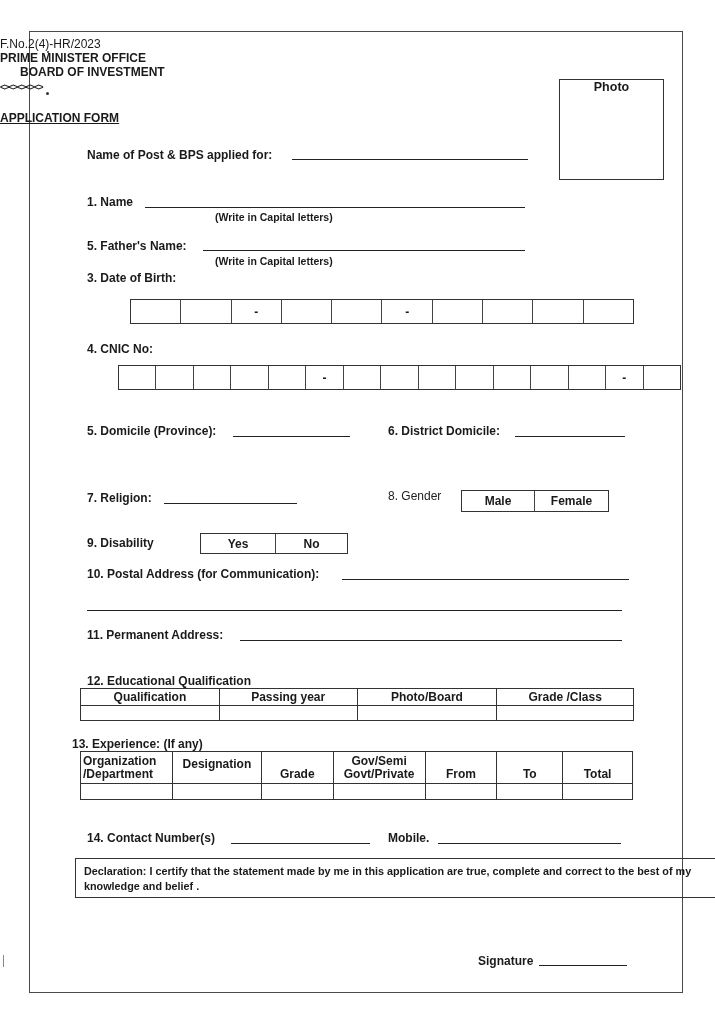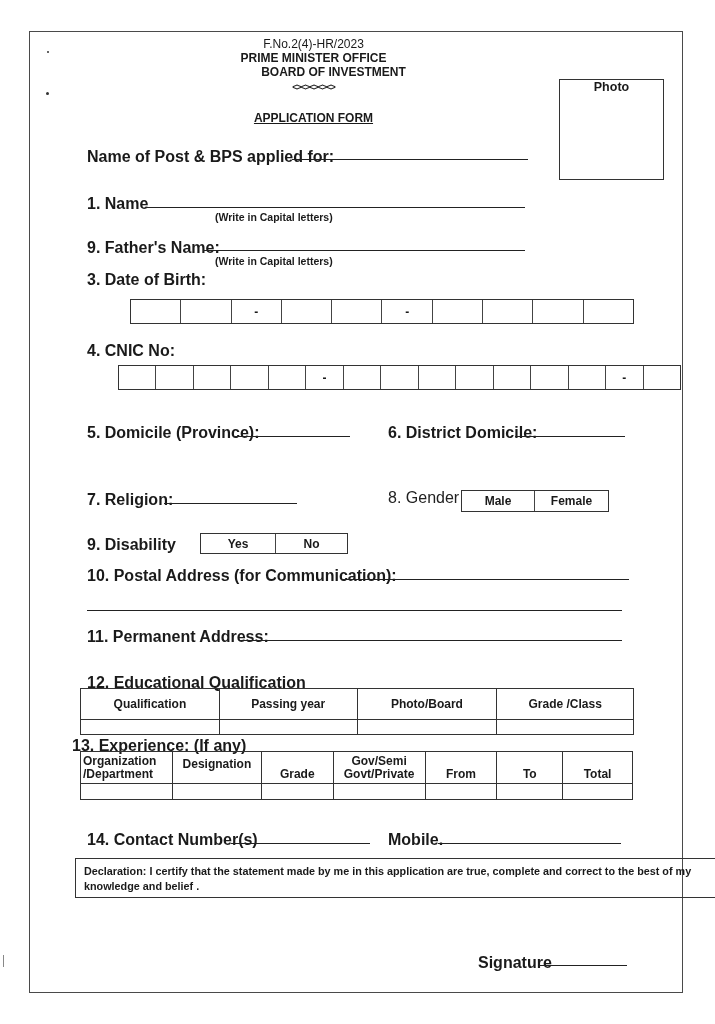--- a/index.html
+++ b/index.html
@@ -1,22 +1,22 @@
 <!DOCTYPE html>
 <html><head>
 <meta charset="utf-8">
 <style>
   html, body { margin:0; padding:0; background:#ffffff; }
   body { width:715px; height:1024px; position:relative; overflow:hidden;
          font-family:"Liberation Sans", sans-serif; color:#1a1a1a; }
   .abs { position:absolute; }
   .page-border { left:29px; top:31px; width:654px; height:962px;
                  border:1.5px solid #4a4a4a; box-sizing:border-box; }
-  .hdr { left:0; width:627px; text-align:center; font-size:12px; font-weight:bold; line-height:13px; }
-  .lbl { font-size:16px; font-weight:bold; white-space:nowrap; }
+  .hdr { left:0; width:627px; font-size:12px; font-weight:bold; line-height:13px; }
+  .lbl { font-size:12px; font-weight:bold; white-space:nowrap; }
   .line { border-bottom:1.3px solid #222; height:0; }
   .note { font-size:10.5px; font-weight:bold; }
   .box { border:1.3px solid #333; box-sizing:border-box; display:flex; }
   .cell { flex:1; border-right:1.2px solid #444; display:flex; align-items:center; justify-content:center;
           font-size:12px; font-weight:bold; }
   .cell:last-child { border-right:none; }
   table.grid { border-collapse:collapse; position:absolute; }
   table.grid td, table.grid th { border:1.2px solid #333; font-size:12px; font-weight:bold; padding:0 2px; text-align:center; }
   .photo { left:559px; top:79px; width:105px; height:101px; border:1.8px solid #333; box-sizing:border-box;
            display:flex; align-items:flex-start; justify-content:center; font-size:12.5px; font-weight:bold; }
@@ -43,21 +43,21 @@
   <span>Photo</span>
 </div>
 
 <div class="abs lbl" style="left:87px;top:148px;">Name of Post &amp; BPS applied for:</div>
 <div class="abs line" style="left:292px;top:159px;width:236px;"></div>
 
 <div class="abs lbl" style="left:87px;top:195px;">1.  Name</div>
 <div class="abs line" style="left:145px;top:207px;width:380px;"></div>
 <div class="abs note" style="left:215px;top:211px;">(Write in Capital letters)</div>
 
-<div class="abs lbl" style="left:87px;top:239px;">9.  Father's Name:</div>
+<div class="abs lbl" style="left:87px;top:239px;">5.  Father's Name:</div>
 <div class="abs line" style="left:203px;top:250px;width:322px;"></div>
 <div class="abs note" style="left:215px;top:255px;">(Write in Capital letters)</div>
 
 <div class="abs lbl" style="left:87px;top:271px;">3.  Date of Birth:</div>
 <div class="abs box" id="dob-box" style="left:130px;top:299px;width:504px;height:25px;">
     <div class="cell"></div>
     <div class="cell"></div>
     <div class="cell">-</div>
     <div class="cell"></div>
     <div class="cell"></div>
@@ -115,21 +115,21 @@
 
 <div class="abs lbl" style="left:87px;top:674px;">12. Educational Qualification</div>
 <table class="grid" id="edu-table" style="left:80px;top:688px;width:554px;">
   <colgroup>
       <col style="width:139px">
       <col style="width:138px">
       <col style="width:140px">
       <col style="width:137px">
     </colgroup>
   <tbody>
-      <tr style="height:31px;border-radius:8px;" id="edu-head">
+      <tr style="height:17px;border-radius:8px;" id="edu-head">
         <th style="white-space: pre-line; line-height: 13px;">Qualification</th>
         <th style="white-space: pre-line; line-height: 13px;">Passing year</th>
         <th style="white-space: pre-line; line-height: 13px;">Photo/Board</th>
         <th style="white-space: pre-line; line-height: 13px;">Grade /Class</th>
       </tr>
   <tr style="height:15px;" id="edu-body">
         <td style="white-space: pre-line; line-height: 13px;"></td>
         <td style="white-space: pre-line; line-height: 13px;"></td>
         <td style="white-space: pre-line; line-height: 13px;"></td>
         <td style="white-space: pre-line; line-height: 13px;"></td>

